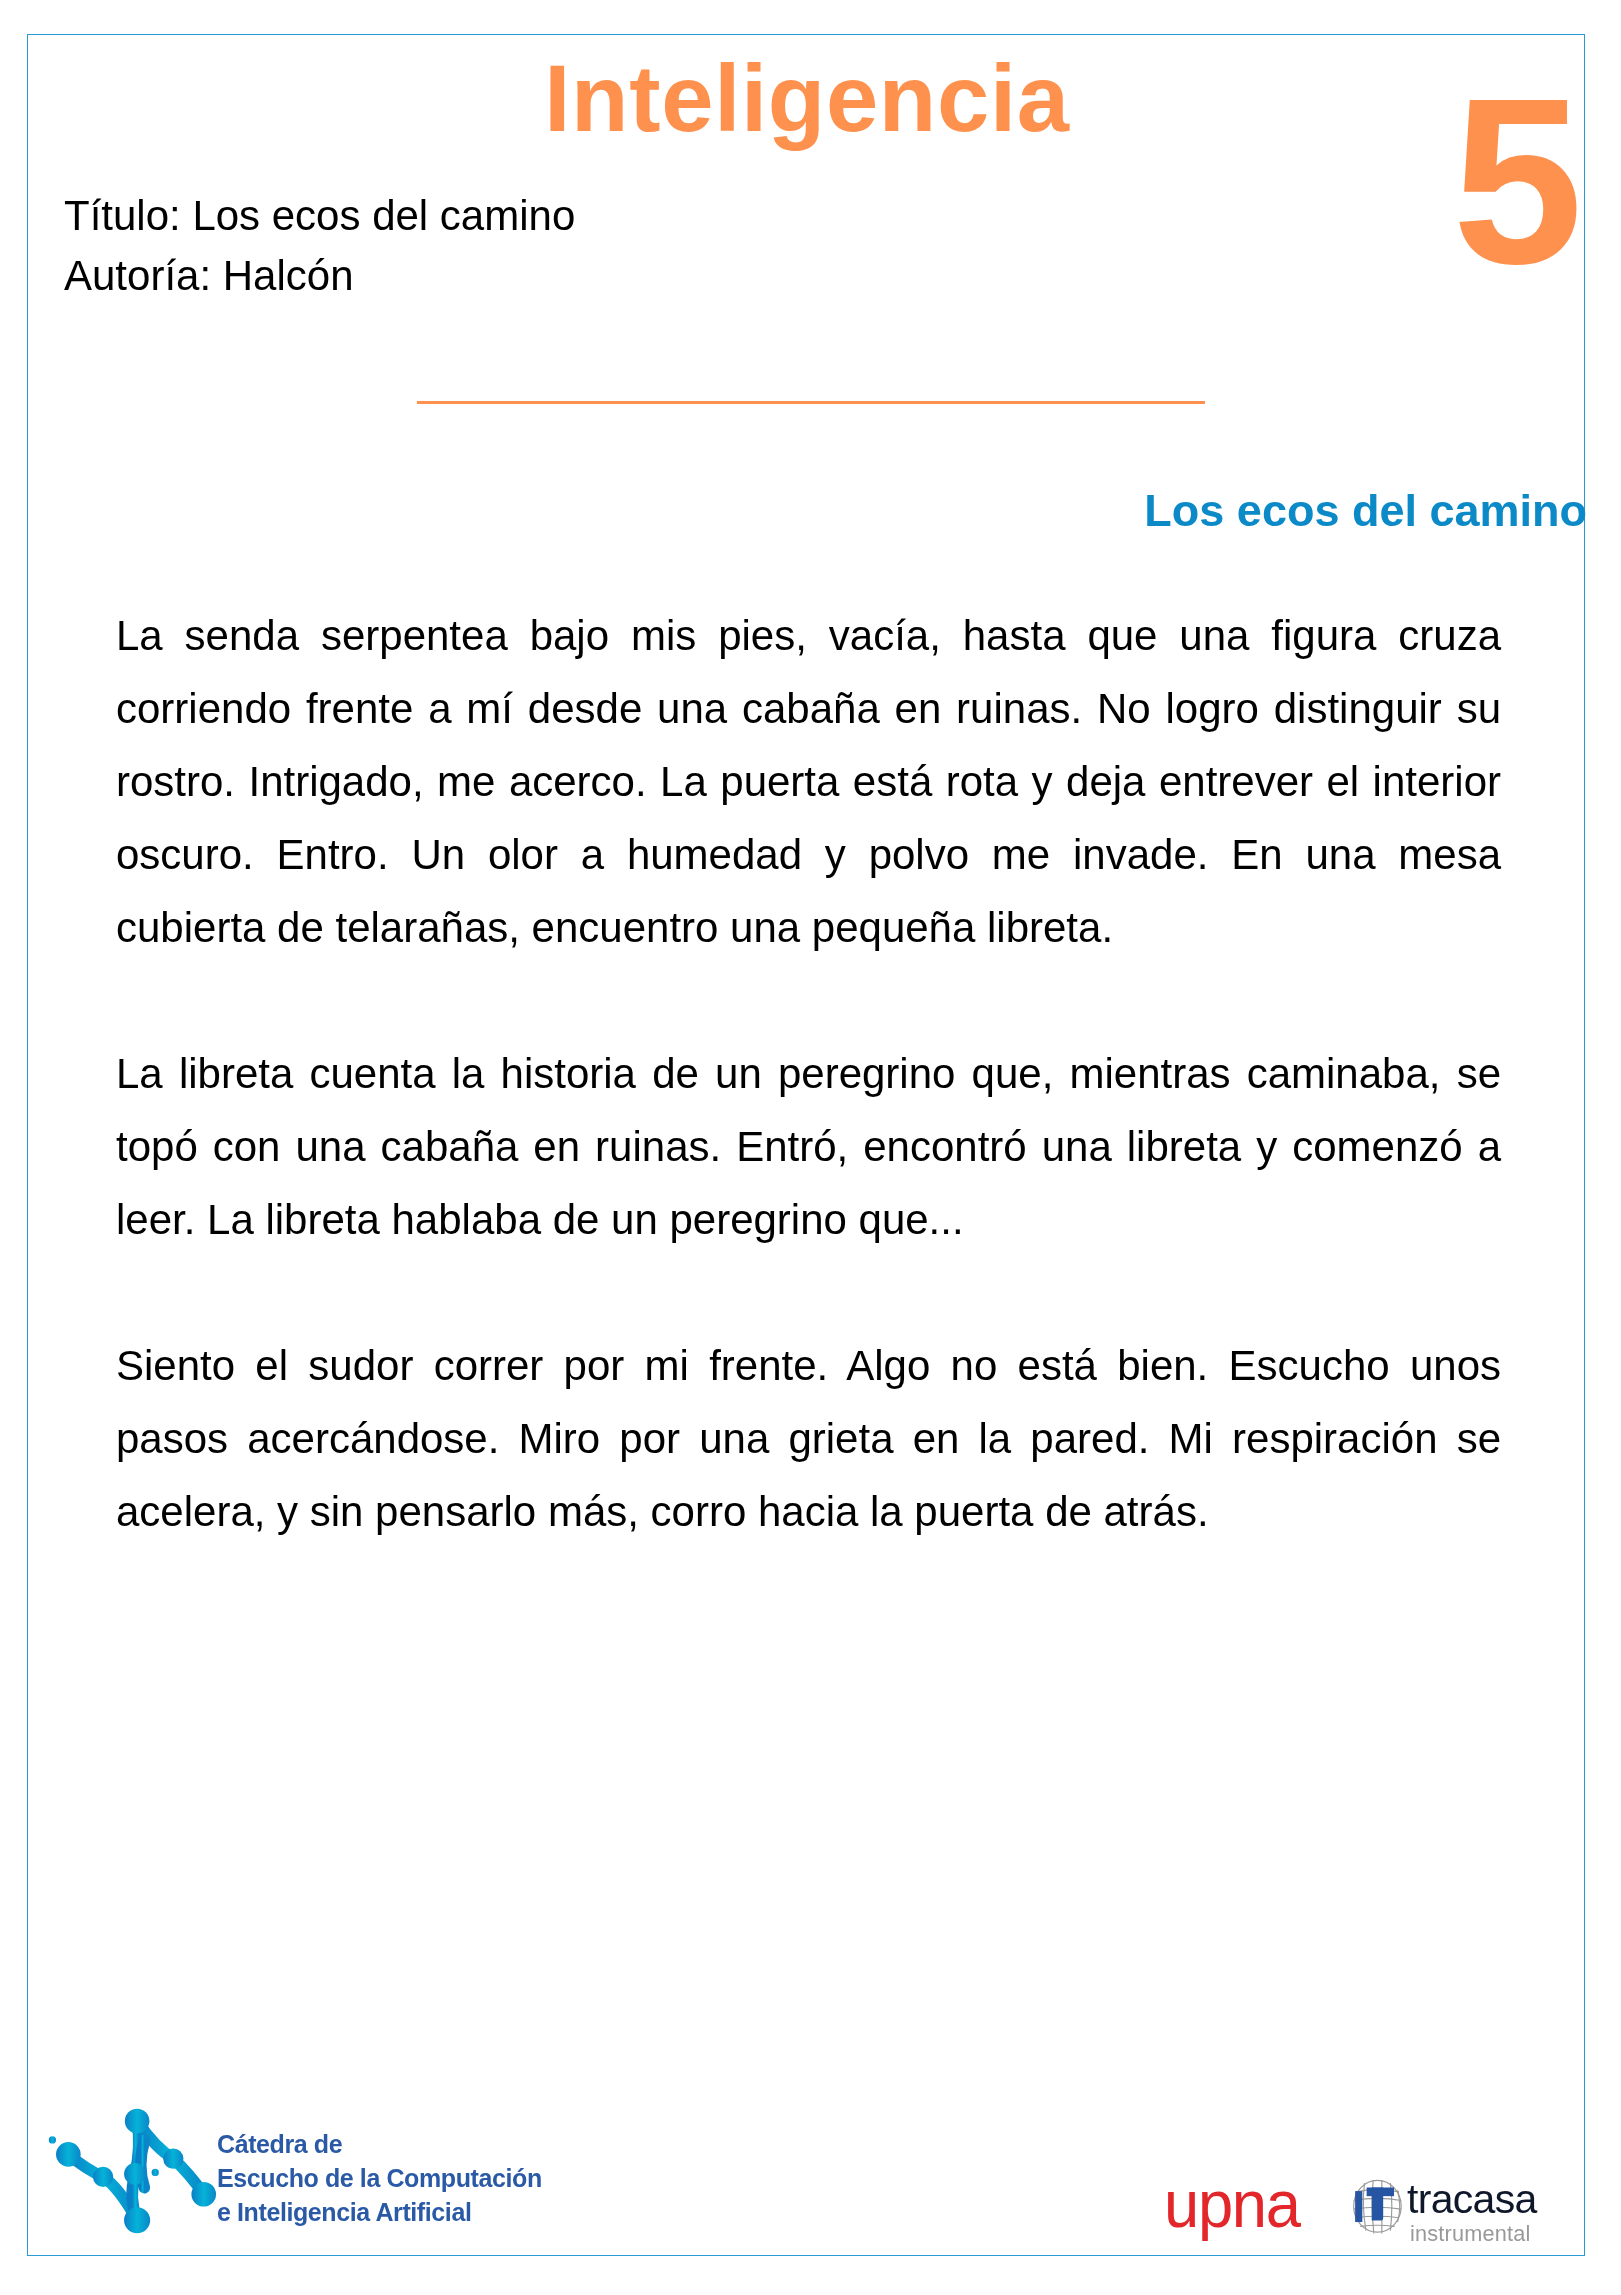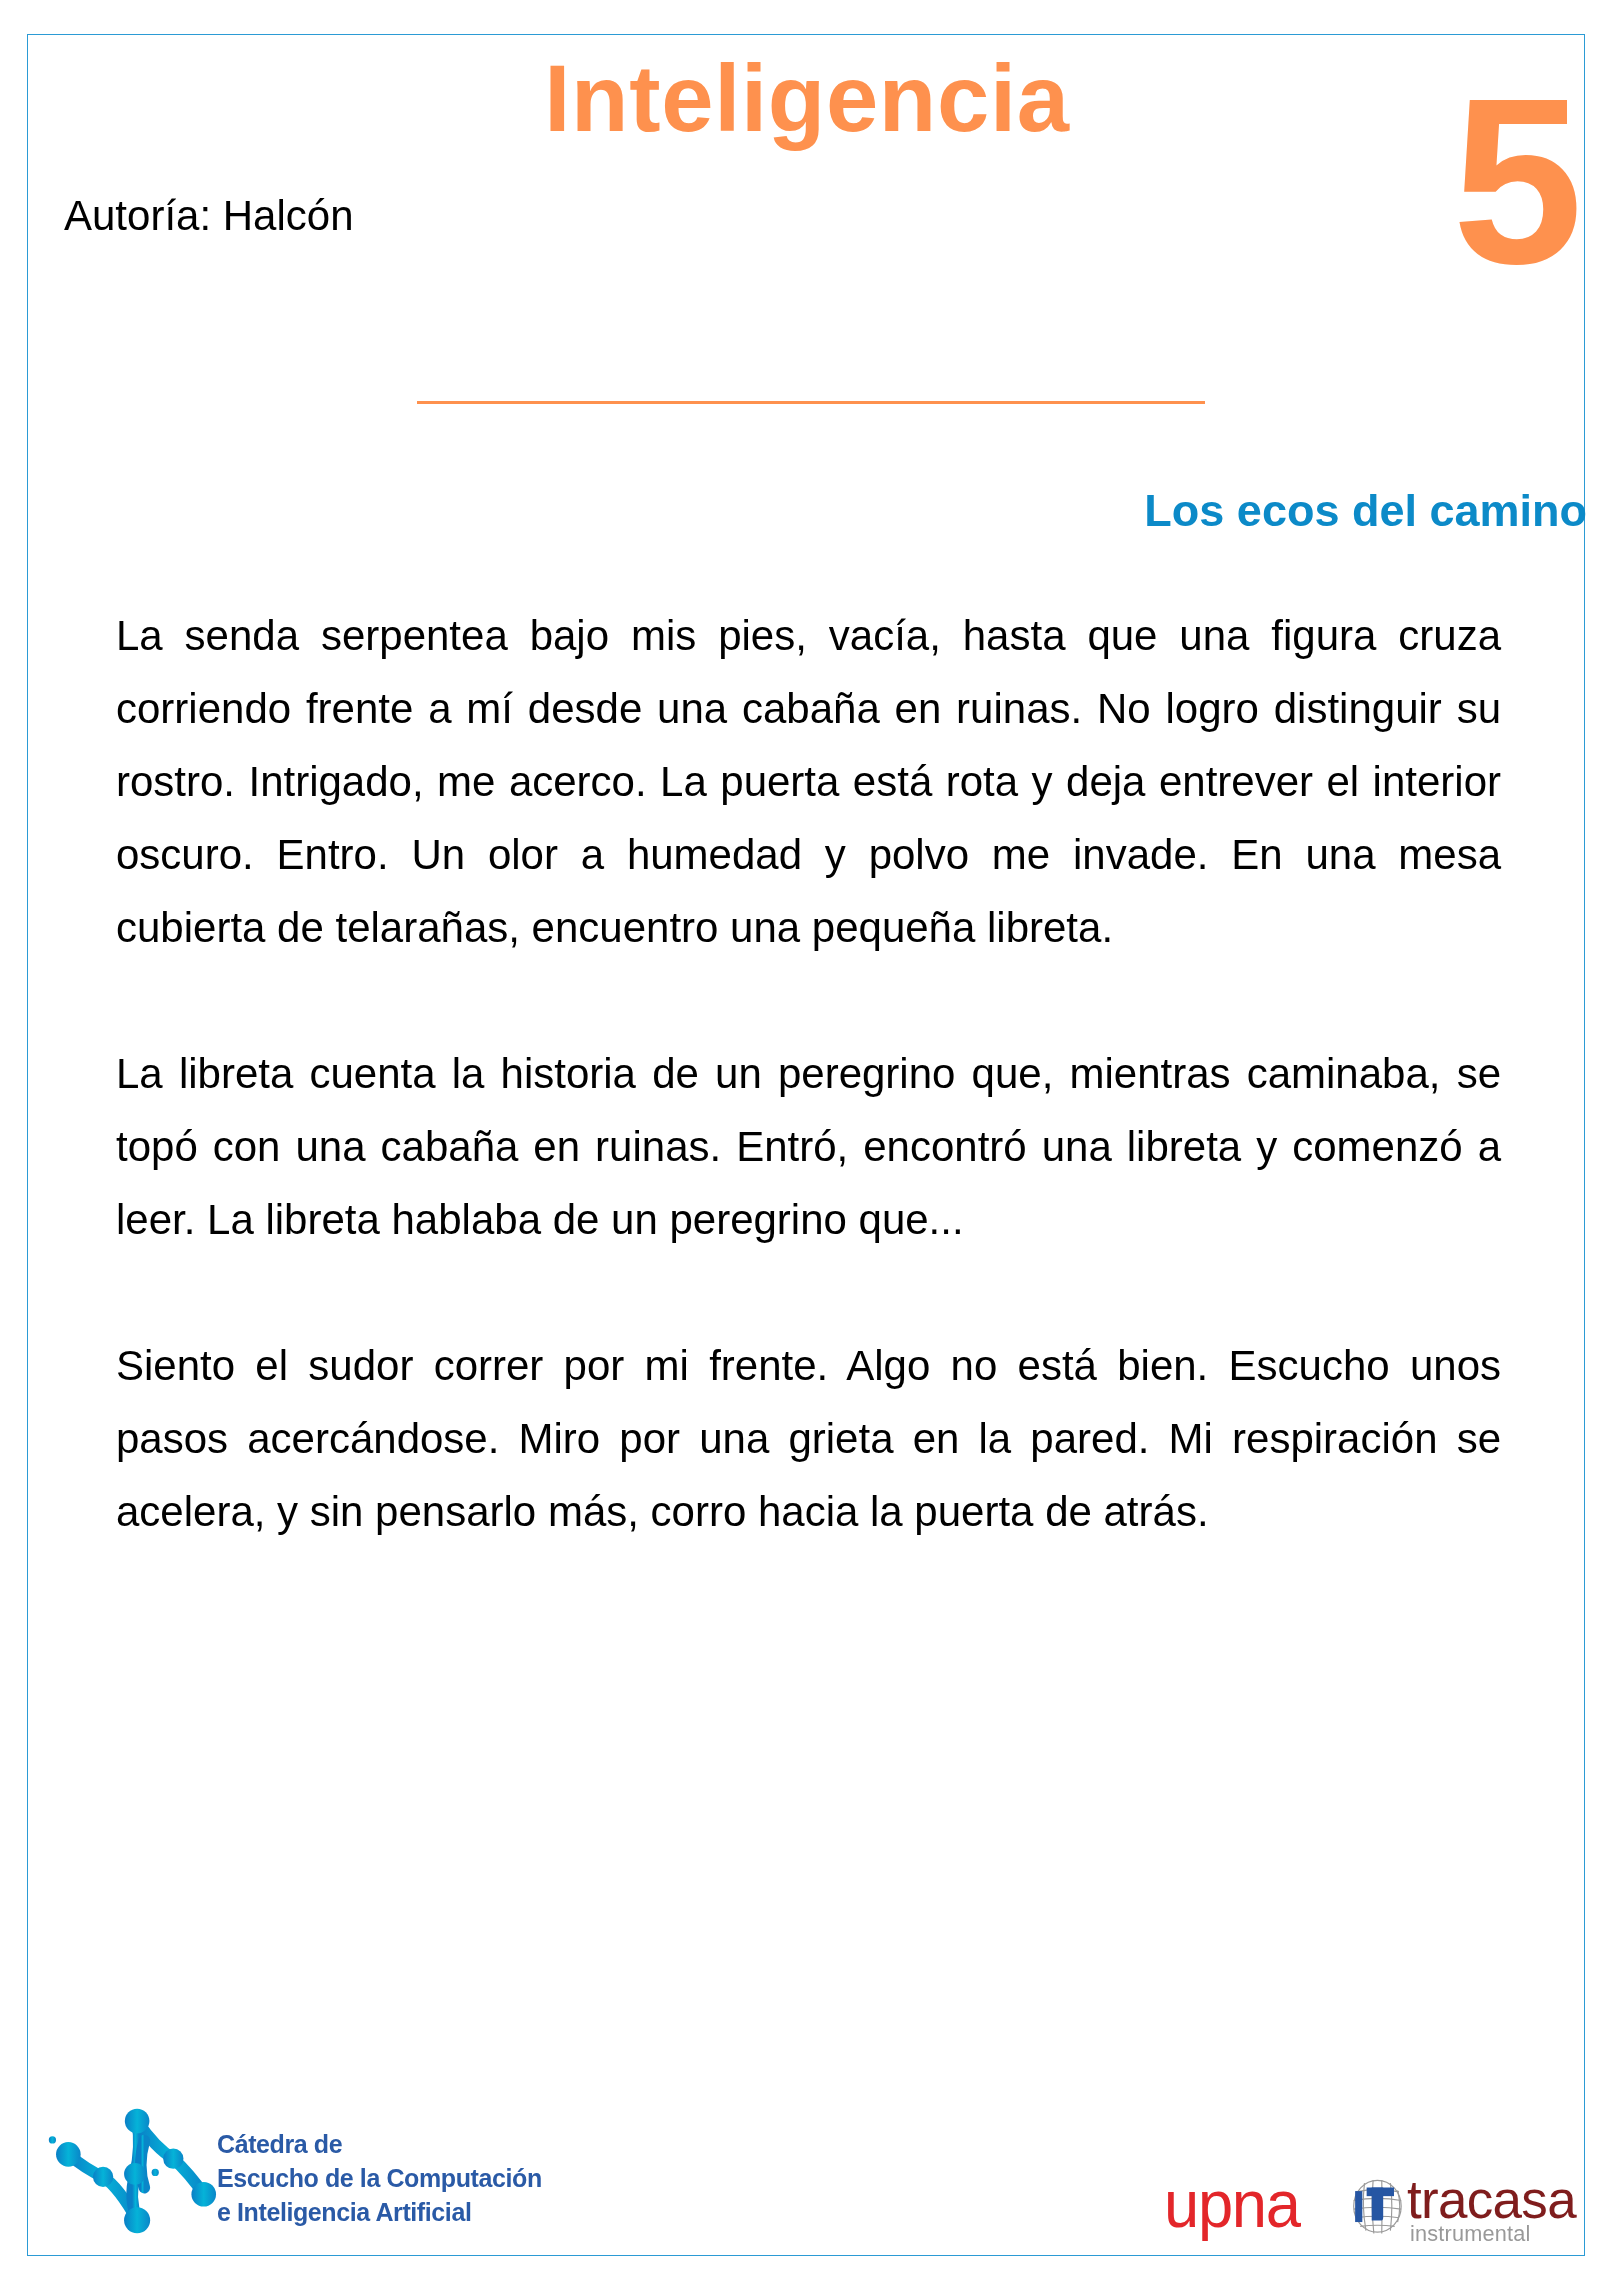--- a/index.html
+++ b/index.html
@@ -11,32 +11,33 @@
   .meta div { white-space: nowrap; }
   .divider { position: absolute; left: 417px; top: 401px; width: 788px; height: 2.9px; background: #fe914e; }
   .story-title { position: absolute; left: 27px; width: 1560px; top: 488px; margin: 0; text-align: right; font-size: 45px; line-height: 45px; font-weight: bold; color: #0c8ac8; }
   .story { position: absolute; left: 116px; top: 599px; width: 1385px; font-size: 42px; line-height: 73px; text-align: justify; }
   .story p { margin: 0 0 73px 0; }
   .footer-logo-left { position: absolute; left: 43px; top: 2108px; width: 181px; height: 134px; }
   .footer-catedra { position: absolute; left: 217px; top: 2127px; width: 341px; text-align: left; color: #2a5aa6; font-weight: bold; font-size: 25px; line-height: 34px; letter-spacing: -0.4px; }
   .footer-catedra div { white-space: nowrap; }
   .upna { position: absolute; left: 1164px; top: 2168px; font-size: 66px; line-height: 72px; color: #e3262a; font-weight: normal; letter-spacing: -1.4px; transform: scaleX(0.96); transform-origin: left; }
   .tracasa-emblem { position: absolute; left: 1347px; top: 2176px; width: 58px; height: 59px; }
-  .tracasa-word { position: absolute; left: 1407px; top: 2173px; font-size: 53px; line-height: 53px; color: #7f1d1d; letter-spacing: -0.7px; }
+  .tracasa-word { position: absolute; left: 1407px; top: 2173px; font-size: 41px; line-height: 53px; color: #0f172a; letter-spacing: -0.7px; }
   .tracasa-sub { position: absolute; left: 1410px; top: 2223px; font-size: 21.7px; line-height: 21.7px; color: #999999; letter-spacing: 0.2px; }
 </style>
 </head>
 <body>
 
 <div class="frame"></div>
 
 <h1 class="doc-title">Inteligencia</h1>
 <div class="doc-number">5</div>
 
 <div class="meta">
+  <div>Título: Los ecos del camino</div>
   <div>Autoría: Halcón</div>
 </div>
 
 <div class="divider"></div>
 
 <h2 class="story-title">Los ecos del camino</h2>
 
 <div class="story">
   <p>La senda serpentea bajo mis pies, vacía, hasta que una figura cruza corriendo frente a mí desde una cabaña en ruinas. No logro distinguir su rostro. Intrigado, me acerco. La puerta está rota y deja entrever el interior oscuro. Entro. Un olor a humedad y polvo me invade. En una mesa cubierta de telarañas, encuentro una pequeña libreta.</p>
   <p>La libreta cuenta la historia de un peregrino que, mientras caminaba, se topó con una cabaña en ruinas. Entró, encontró una libreta y comenzó a leer. La libreta hablaba de un peregrino que...</p>

